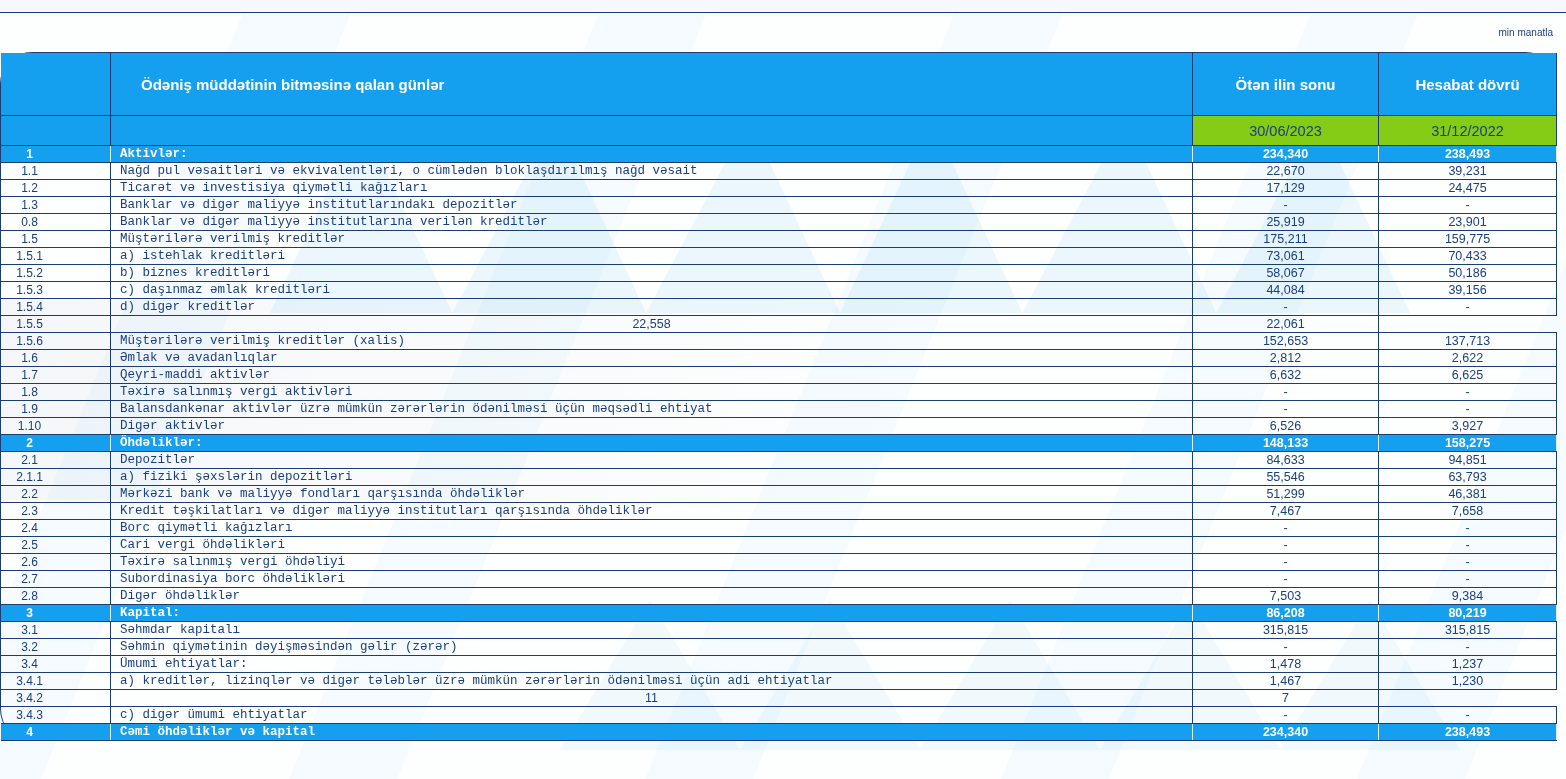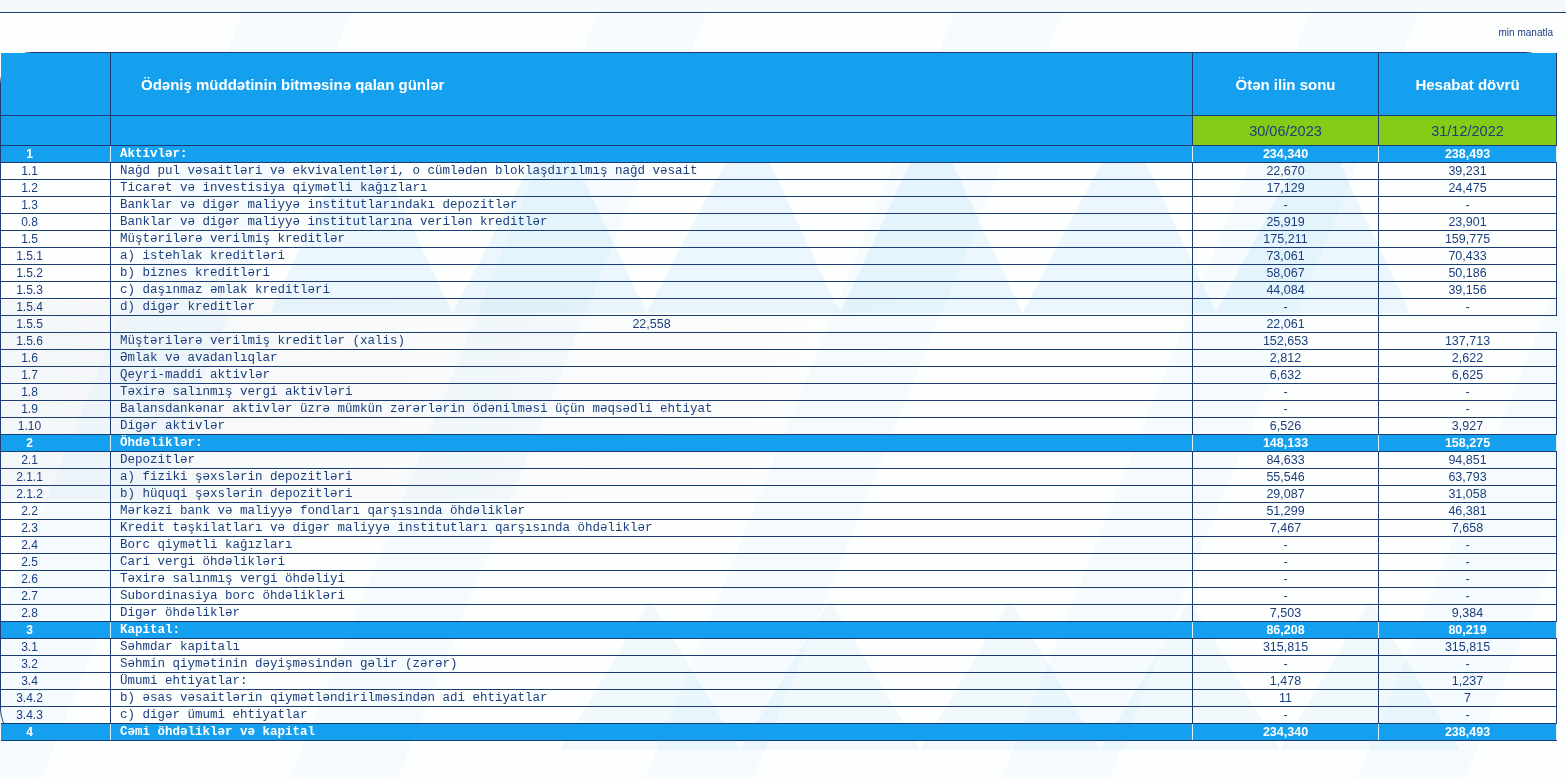--- a/index.html
+++ b/index.html
@@ -236,26 +236,20 @@
     <div class="cell c-val">84,633</div>
     <div class="cell c-val">94,851</div>
   </div>
       <div class="row drow">
     <div class="cell c-no">2.1.1</div>
     <div class="cell c-desc">a) fiziki şəxslərin depozitləri</div>
     <div class="cell c-val">55,546</div>
     <div class="cell c-val">63,793</div>
   </div>
       <div class="row drow">
-    <div class="cell c-no">2.1.2</div>
-    <div class="cell c-desc">b) hüquqi şəxslərin depozitləri</div>
-    <div class="cell c-val">29,087</div>
-    <div class="cell c-val">31,058</div>
-  </div>
-      <div class="row drow">
     <div class="cell c-no">2.2</div>
     <div class="cell c-desc">Mərkəzi bank və maliyyə fondları qarşısında öhdəliklər</div>
     <div class="cell c-val">51,299</div>
     <div class="cell c-val">46,381</div>
   </div>
       <div class="row drow">
     <div class="cell c-no">2.3</div>
     <div class="cell c-desc">Kredit təşkilatları və digər maliyyə institutları qarşısında öhdəliklər</div>
     <div class="cell c-val">7,467</div>
     <div class="cell c-val">7,658</div>
@@ -308,22 +302,27 @@
     <div class="cell c-val">-</div>
     <div class="cell c-val">-</div>
   </div>
       <div class="row drow">
     <div class="cell c-no">3.4</div>
     <div class="cell c-desc">Ümumi ehtiyatlar:</div>
     <div class="cell c-val">1,478</div>
     <div class="cell c-val">1,237</div>
   </div>
       <div class="row drow">
+    <div class="cell c-no">3.4.1</div>
+    <div class="cell c-desc">a) kreditlər, lizinqlər və digər tələblər üzrə mümkün zərərlərin ödənilməsi üçün adi ehtiyatlar</div>
+    <div class="cell c-val">1,467</div>
+    <div class="cell c-val">1,230</div>
+  </div>
+      <div class="row drow">
     <div class="cell c-no">3.4.2</div>
-    <div class="cell c-desc">b) əsas vəsaitlərin qiymətləndirilməsindən adi ehtiyatlar</div>
     <div class="cell c-val">11</div>
     <div class="cell c-val">7</div>
   </div>
       <div class="row drow">
     <div class="cell c-no">3.4.3</div>
     <div class="cell c-desc">c) digər ümumi ehtiyatlar</div>
     <div class="cell c-val">-</div>
     <div class="cell c-val">-</div>
   </div>
       <div class="row drow section">

